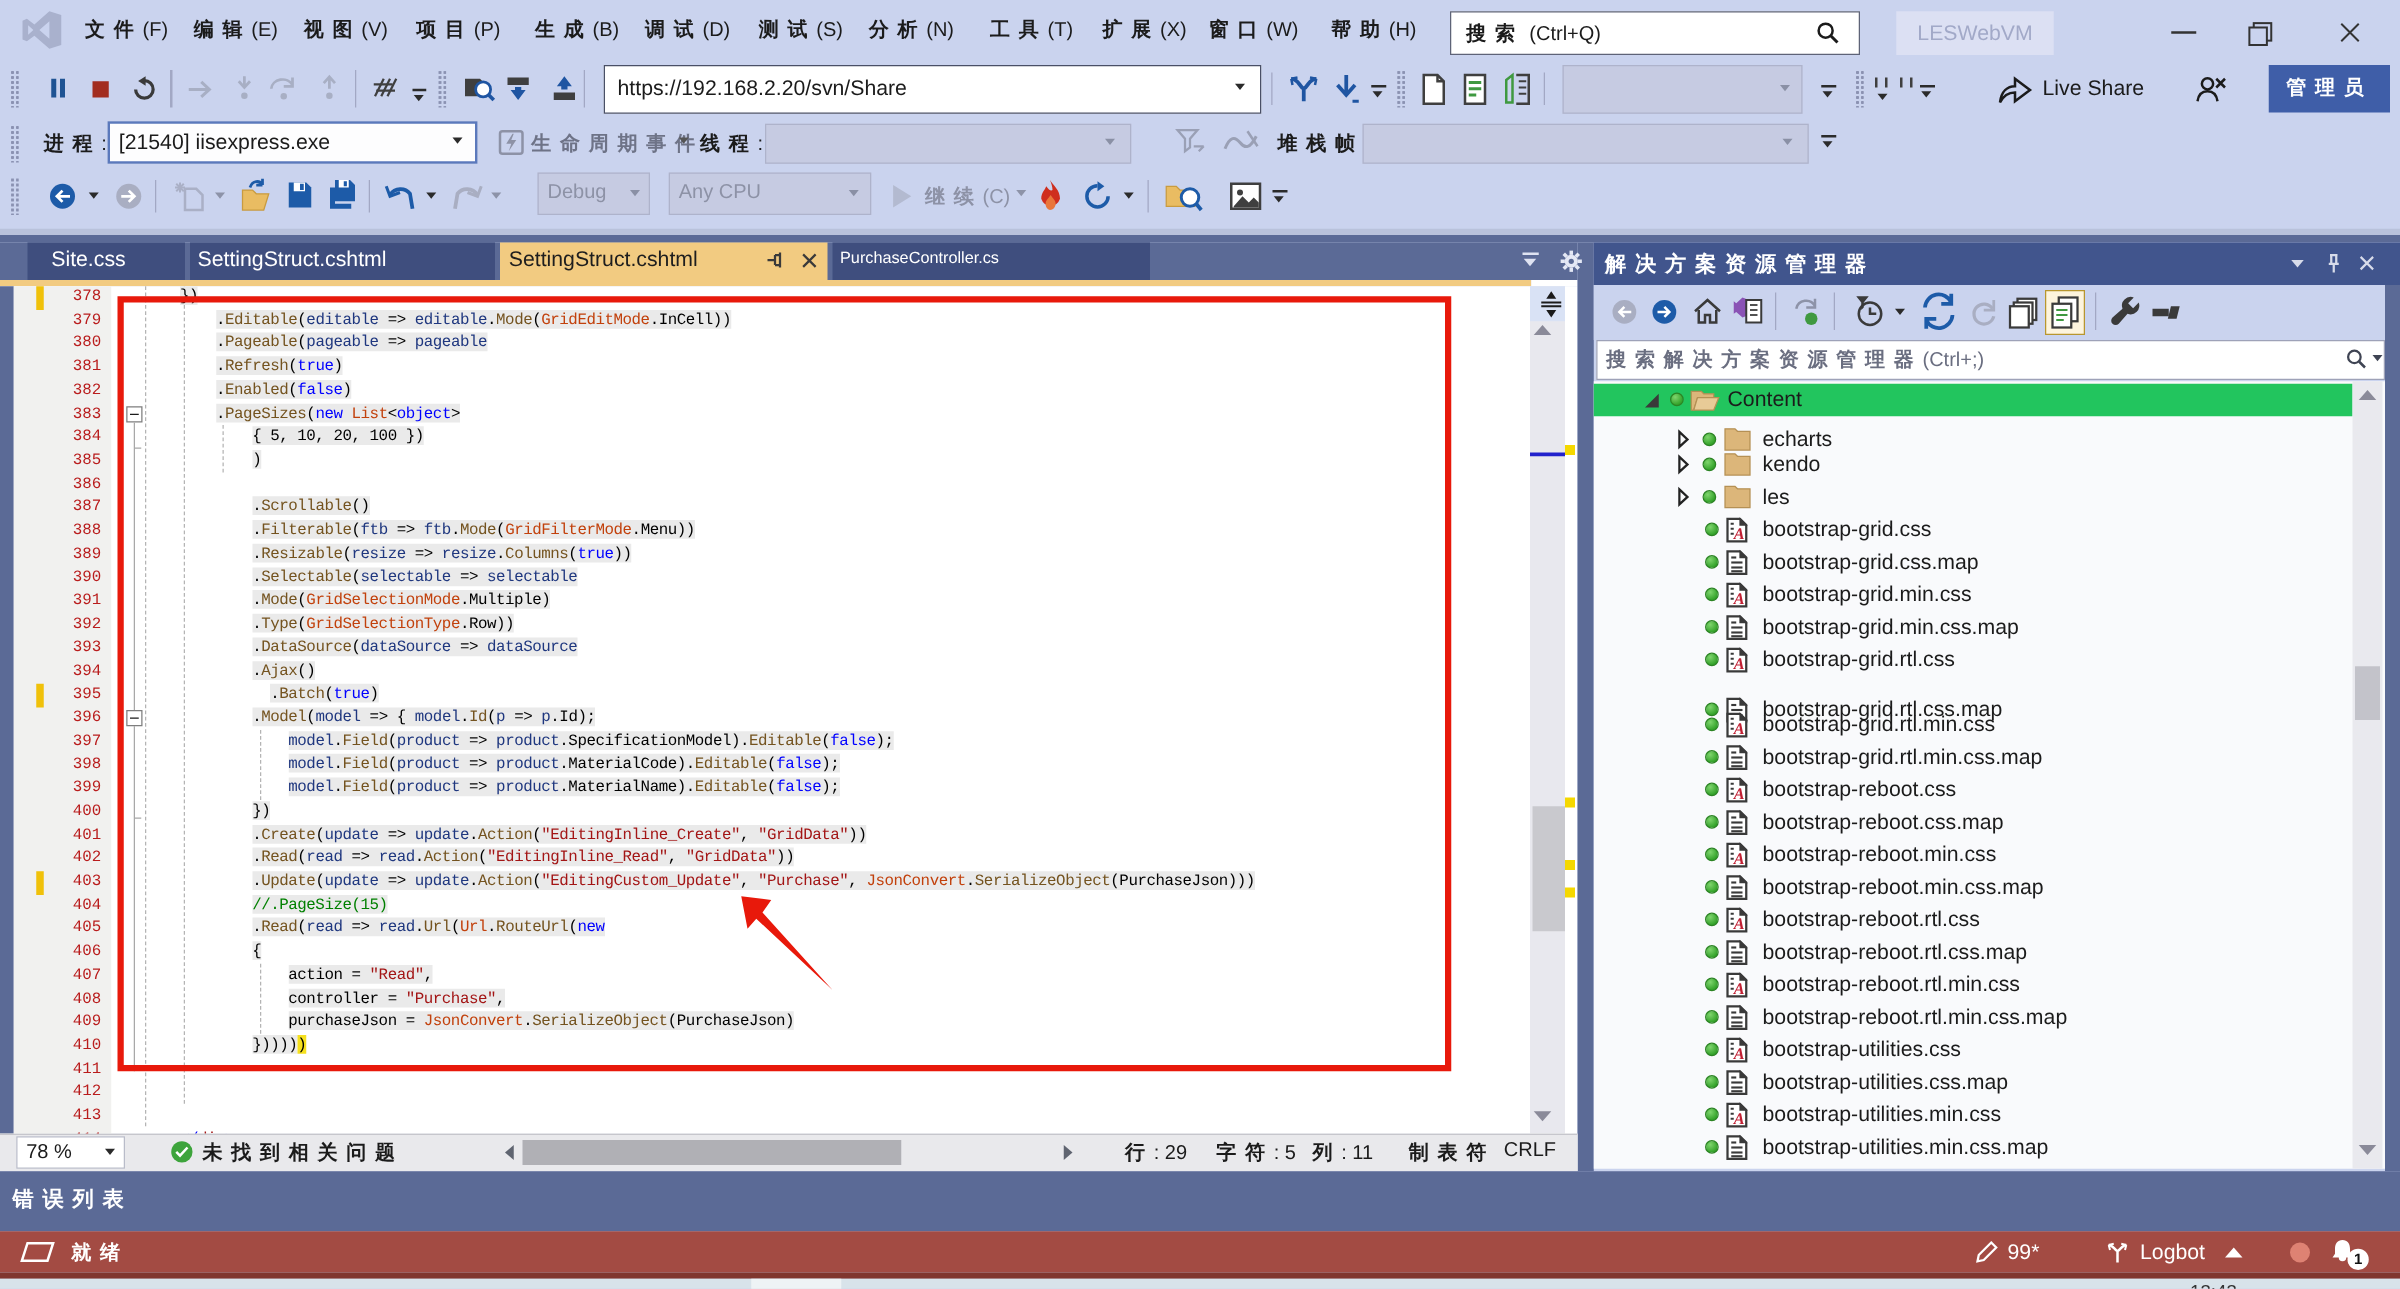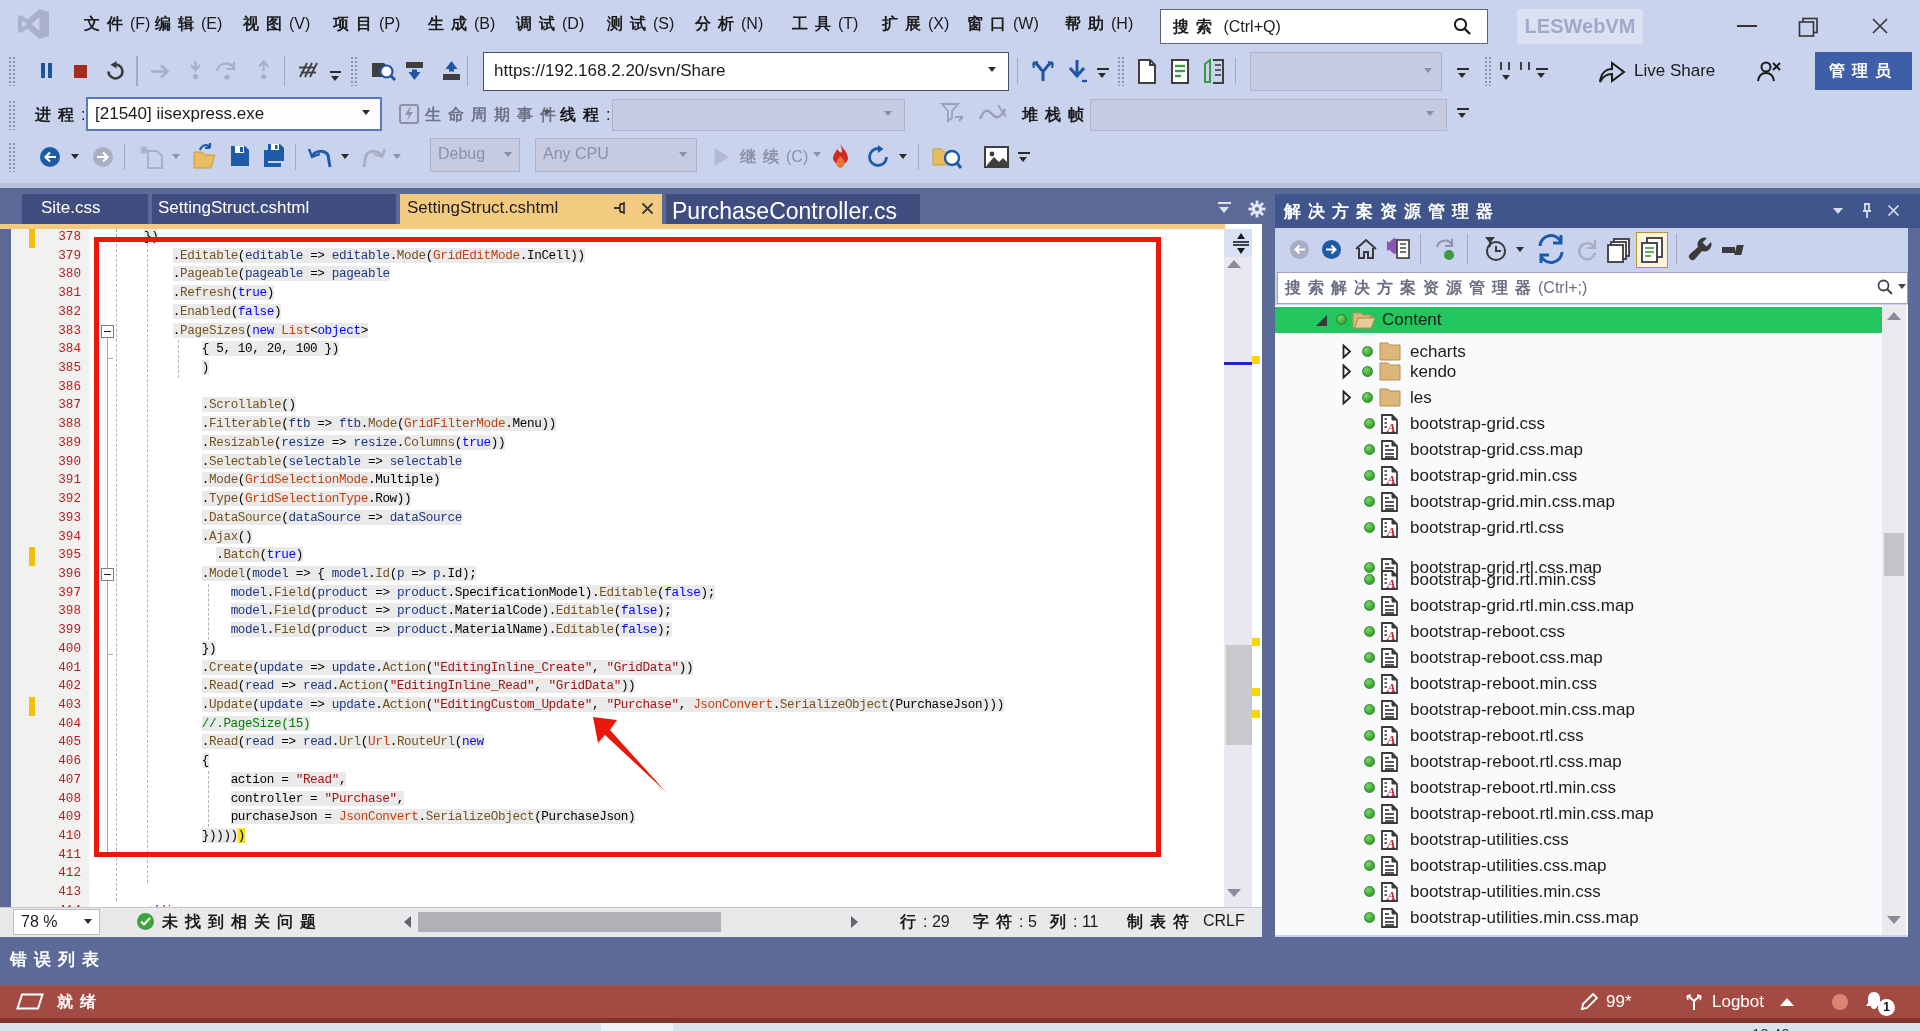--- a/index.html
+++ b/index.html
@@ -26,40 +26,40 @@
 .trow{position:absolute;left:1275px;width:607px;height:26px;color:#1b1b1b;font-size:17px}
 .fname{position:absolute;left:135px;top:3px}
 .gdot{position:absolute;width:11px;height:11px;border-radius:50%;background:radial-gradient(circle at 35% 30%,#7fd56d,#36a42c 70%);border:1px solid #2c8424}
 </style></head>
 <body>
 
 <div class="ab" style="left:0;top:0;width:1920px;height:48px;background:#cad3ee"></div>
 <svg class="ab" style="left:18px;top:9px" width="31" height="30" viewBox="0 0 31 30">
  <path fill="#a9b1cd" d="M21.5 0 L31 3 V27 L21.5 30 L9.5 19.5 L3.5 24 L0 22.5 V7.5 L3.5 6 L9.5 10.5 Z M4.5 11.2 V18.8 L8.7 15 Z M13.5 15 L21.5 22 V8 Z"></path>
 </svg>
-<div class="tx" style="left:84px;top:14px"><span class="cjk">文件</span>(F)</div>
+<div class="tx" style="left:68px;top:14px"><span class="cjk">文件</span>(F)</div>
 <div class="tx" style="left:155px;top:14px"><span class="cjk">编辑</span>(E)</div>
 <div class="tx" style="left:243px;top:14px"><span class="cjk">视图</span>(V)</div>
 <div class="tx" style="left:333px;top:14px"><span class="cjk">项目</span>(P)</div>
 <div class="tx" style="left:428px;top:14px"><span class="cjk">生成</span>(B)</div>
 <div class="tx" style="left:516px;top:14px"><span class="cjk">调试</span>(D)</div>
 <div class="tx" style="left:607px;top:14px"><span class="cjk">测试</span>(S)</div>
 <div class="tx" style="left:695px;top:14px"><span class="cjk">分析</span>(N)</div>
 <div class="tx" style="left:792px;top:14px"><span class="cjk">工具</span>(T)</div>
 <div class="tx" style="left:882px;top:14px"><span class="cjk">扩展</span>(X)</div>
 <div class="tx" style="left:967px;top:14px"><span class="cjk">窗口</span>(W)</div>
 <div class="tx" style="left:1065px;top:14px"><span class="cjk">帮助</span>(H)</div>
 <div class="ab" style="left:1160px;top:9px;width:328px;height:35px;background:#fff;border:1px solid #5e6377"></div>
 <div class="tx" style="left:1173px;top:17px;font-size:16px"><span class="cjk">搜索</span> (Ctrl+Q)</div>
 <svg class="ab" style="left:1452px;top:16px" width="20" height="20" viewBox="0 0 20 20">
     <circle cx="8.5" cy="8.5" r="5.6" fill="none" stroke="#1b1b1b" stroke-width="2"></circle>
     <line x1="12.8" y1="12.8" x2="18" y2="18" stroke="#1b1b1b" stroke-width="2.4"></line>
   </svg>
 <div class="ab" style="left:1517px;top:9px;width:126px;height:35px;background:#dce0f3"></div>
-<div class="ab" style="left:1517px;top:9px;width:126px;height:35px;color:#a2a9c8;font-size:20px;font-weight:bold;text-align:center;line-height:35px">LESWebVM</div>
+<div class="ab" style="left:1517px;top:9px;width:126px;height:35px;color:#a2a9c8;font-size:17px;font-weight:normal;text-align:center;line-height:35px">LESWebVM</div>
 <div class="ab" style="left:1737px;top:25px;width:20px;height:2px;background:#333"></div>
 <svg class="ab" style="left:1798px;top:17px" width="21" height="21" viewBox="0 0 21 21">
     <rect x="5" y="1.5" width="14" height="14" fill="none" stroke="#333" stroke-width="1.6"></rect>
     <rect x="1.5" y="5" width="14" height="14" fill="#cad3ee" stroke="#333" stroke-width="1.6"></rect>
   </svg>
 <svg class="ab" style="left:1872px;top:18px" width="16" height="16" viewBox="0 0 16 16">
     <path d="M1 1 L15 15 M15 1 L1 15" stroke="#333" stroke-width="1.6"></path>
   </svg>
 
 <div class="grip" style="left:8px;top:56px;height:30px"></div>
@@ -296,21 +296,21 @@
 <div class="tx" style="left:407px;top:198px;font-size:17px;color:#1e1e1e">SettingStruct.cshtml</div>
 <svg class="ab" style="left:612px;top:200px" width="16" height="16" viewBox="0 0 16 16">
     <g stroke="#3a3a3a" stroke-width="1.8" fill="none">
       <path d="M2 8 H8 M8 4 V12 M8 4 L12 4 M8 12 L12 12 M12 2 V14"></path>
     </g>
   </svg>
 <svg class="ab" style="left:641px;top:202px" width="13" height="13" viewBox="0 0 13 13">
     <path d="M1.5 1.5 L11.5 11.5 M11.5 1.5 L1.5 11.5" stroke="#3a3a3a" stroke-width="1.8"></path>
   </svg>
 <div class="ab" style="left:666px;top:194px;width:254px;height:30px;background:#3f4e7e"></div>
-<div class="wtx" style="left:672px;top:198px;font-size:23px">PurchaseController.cs</div>
+<div class="wtx" style="left:672px;top:198px;font-size:13px">PurchaseController.cs</div>
 <div class="ab" style="z-index:5;left:1218px;top:202px;width:13px;height:2px;background:#dfe3f2"></div>
 <div class="ab" style="z-index:5;left:1219px;top:207px;width:0;height:0;border-left:5px solid rgba(0,0,0,0);border-right:5px solid rgba(0,0,0,0);border-top:6px solid #dfe3f2"></div>
 <svg class="ab" style="z-index:5;left:1248px;top:200px" width="18" height="18" viewBox="0 0 18 18">
     <g fill="#e4e8f5">
       <circle cx="9" cy="9" r="5.2"></circle>
       <rect x="7.6" y="0.5" width="2.8" height="3.4"></rect>
       <rect x="7.6" y="14.1" width="2.8" height="3.4"></rect>
       <rect x="0.5" y="7.6" width="3.4" height="2.8"></rect>
       <rect x="14.1" y="7.6" width="3.4" height="2.8"></rect>
       <g transform="rotate(45 9 9)">

